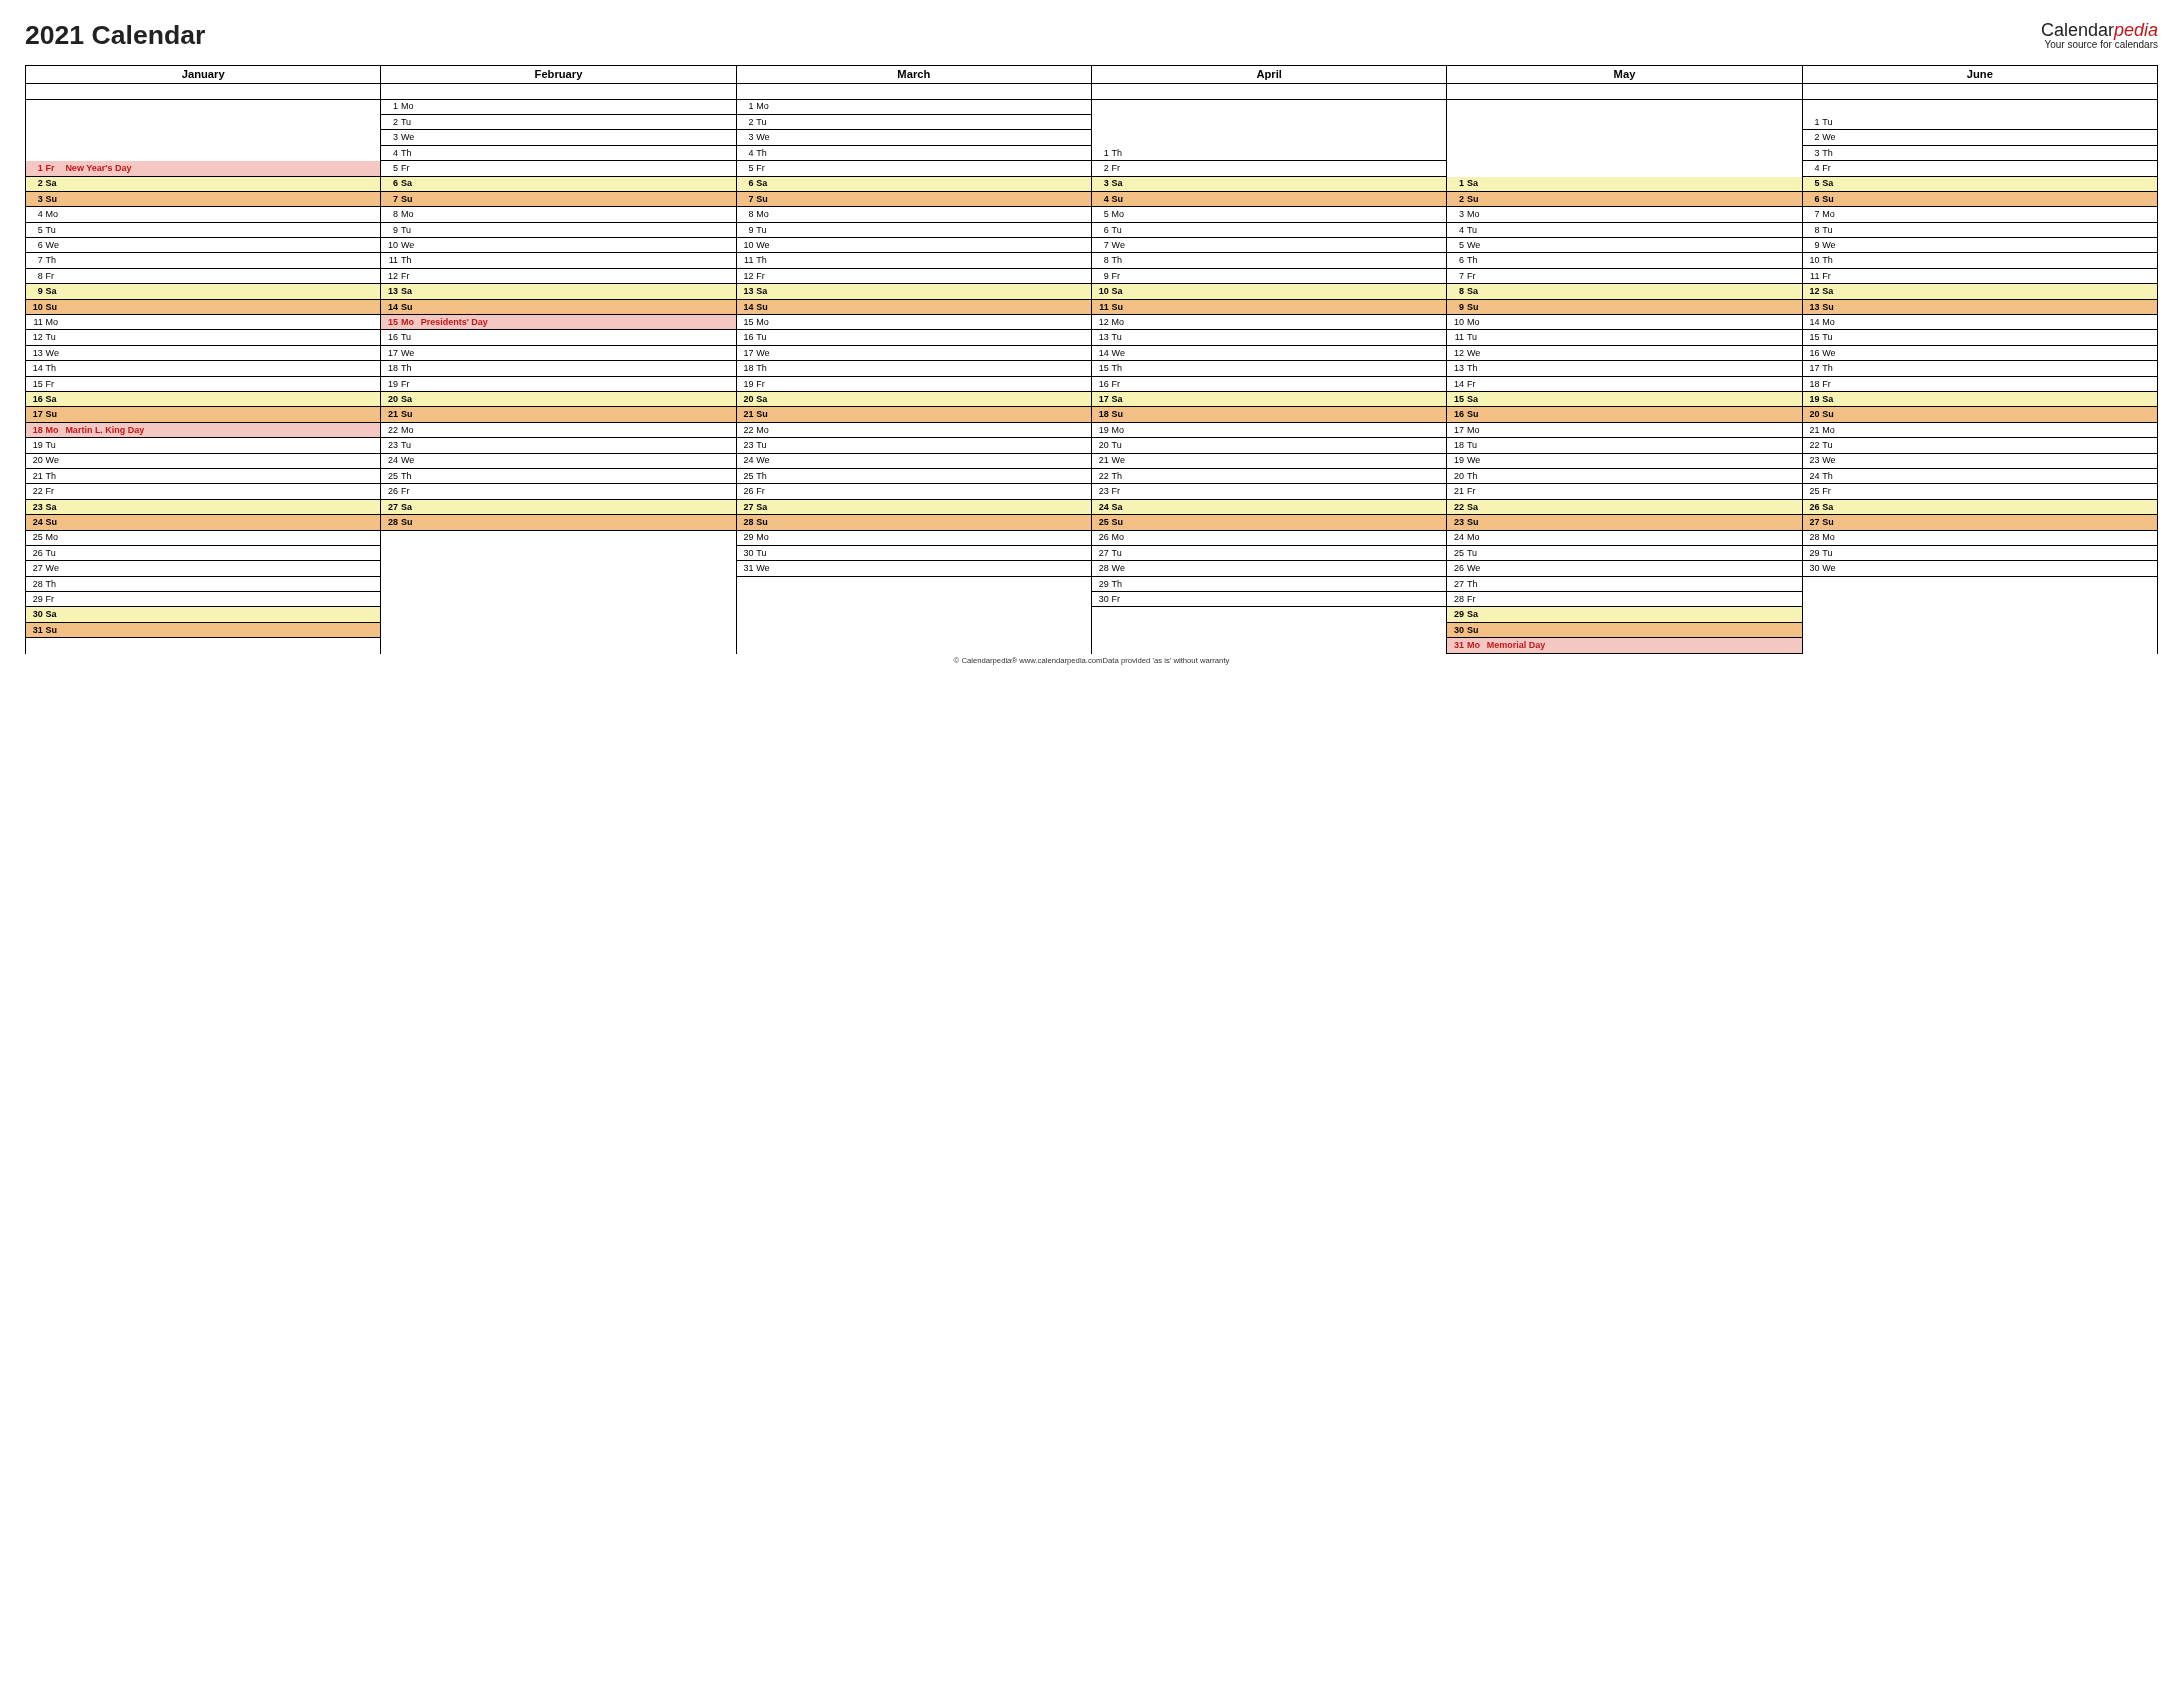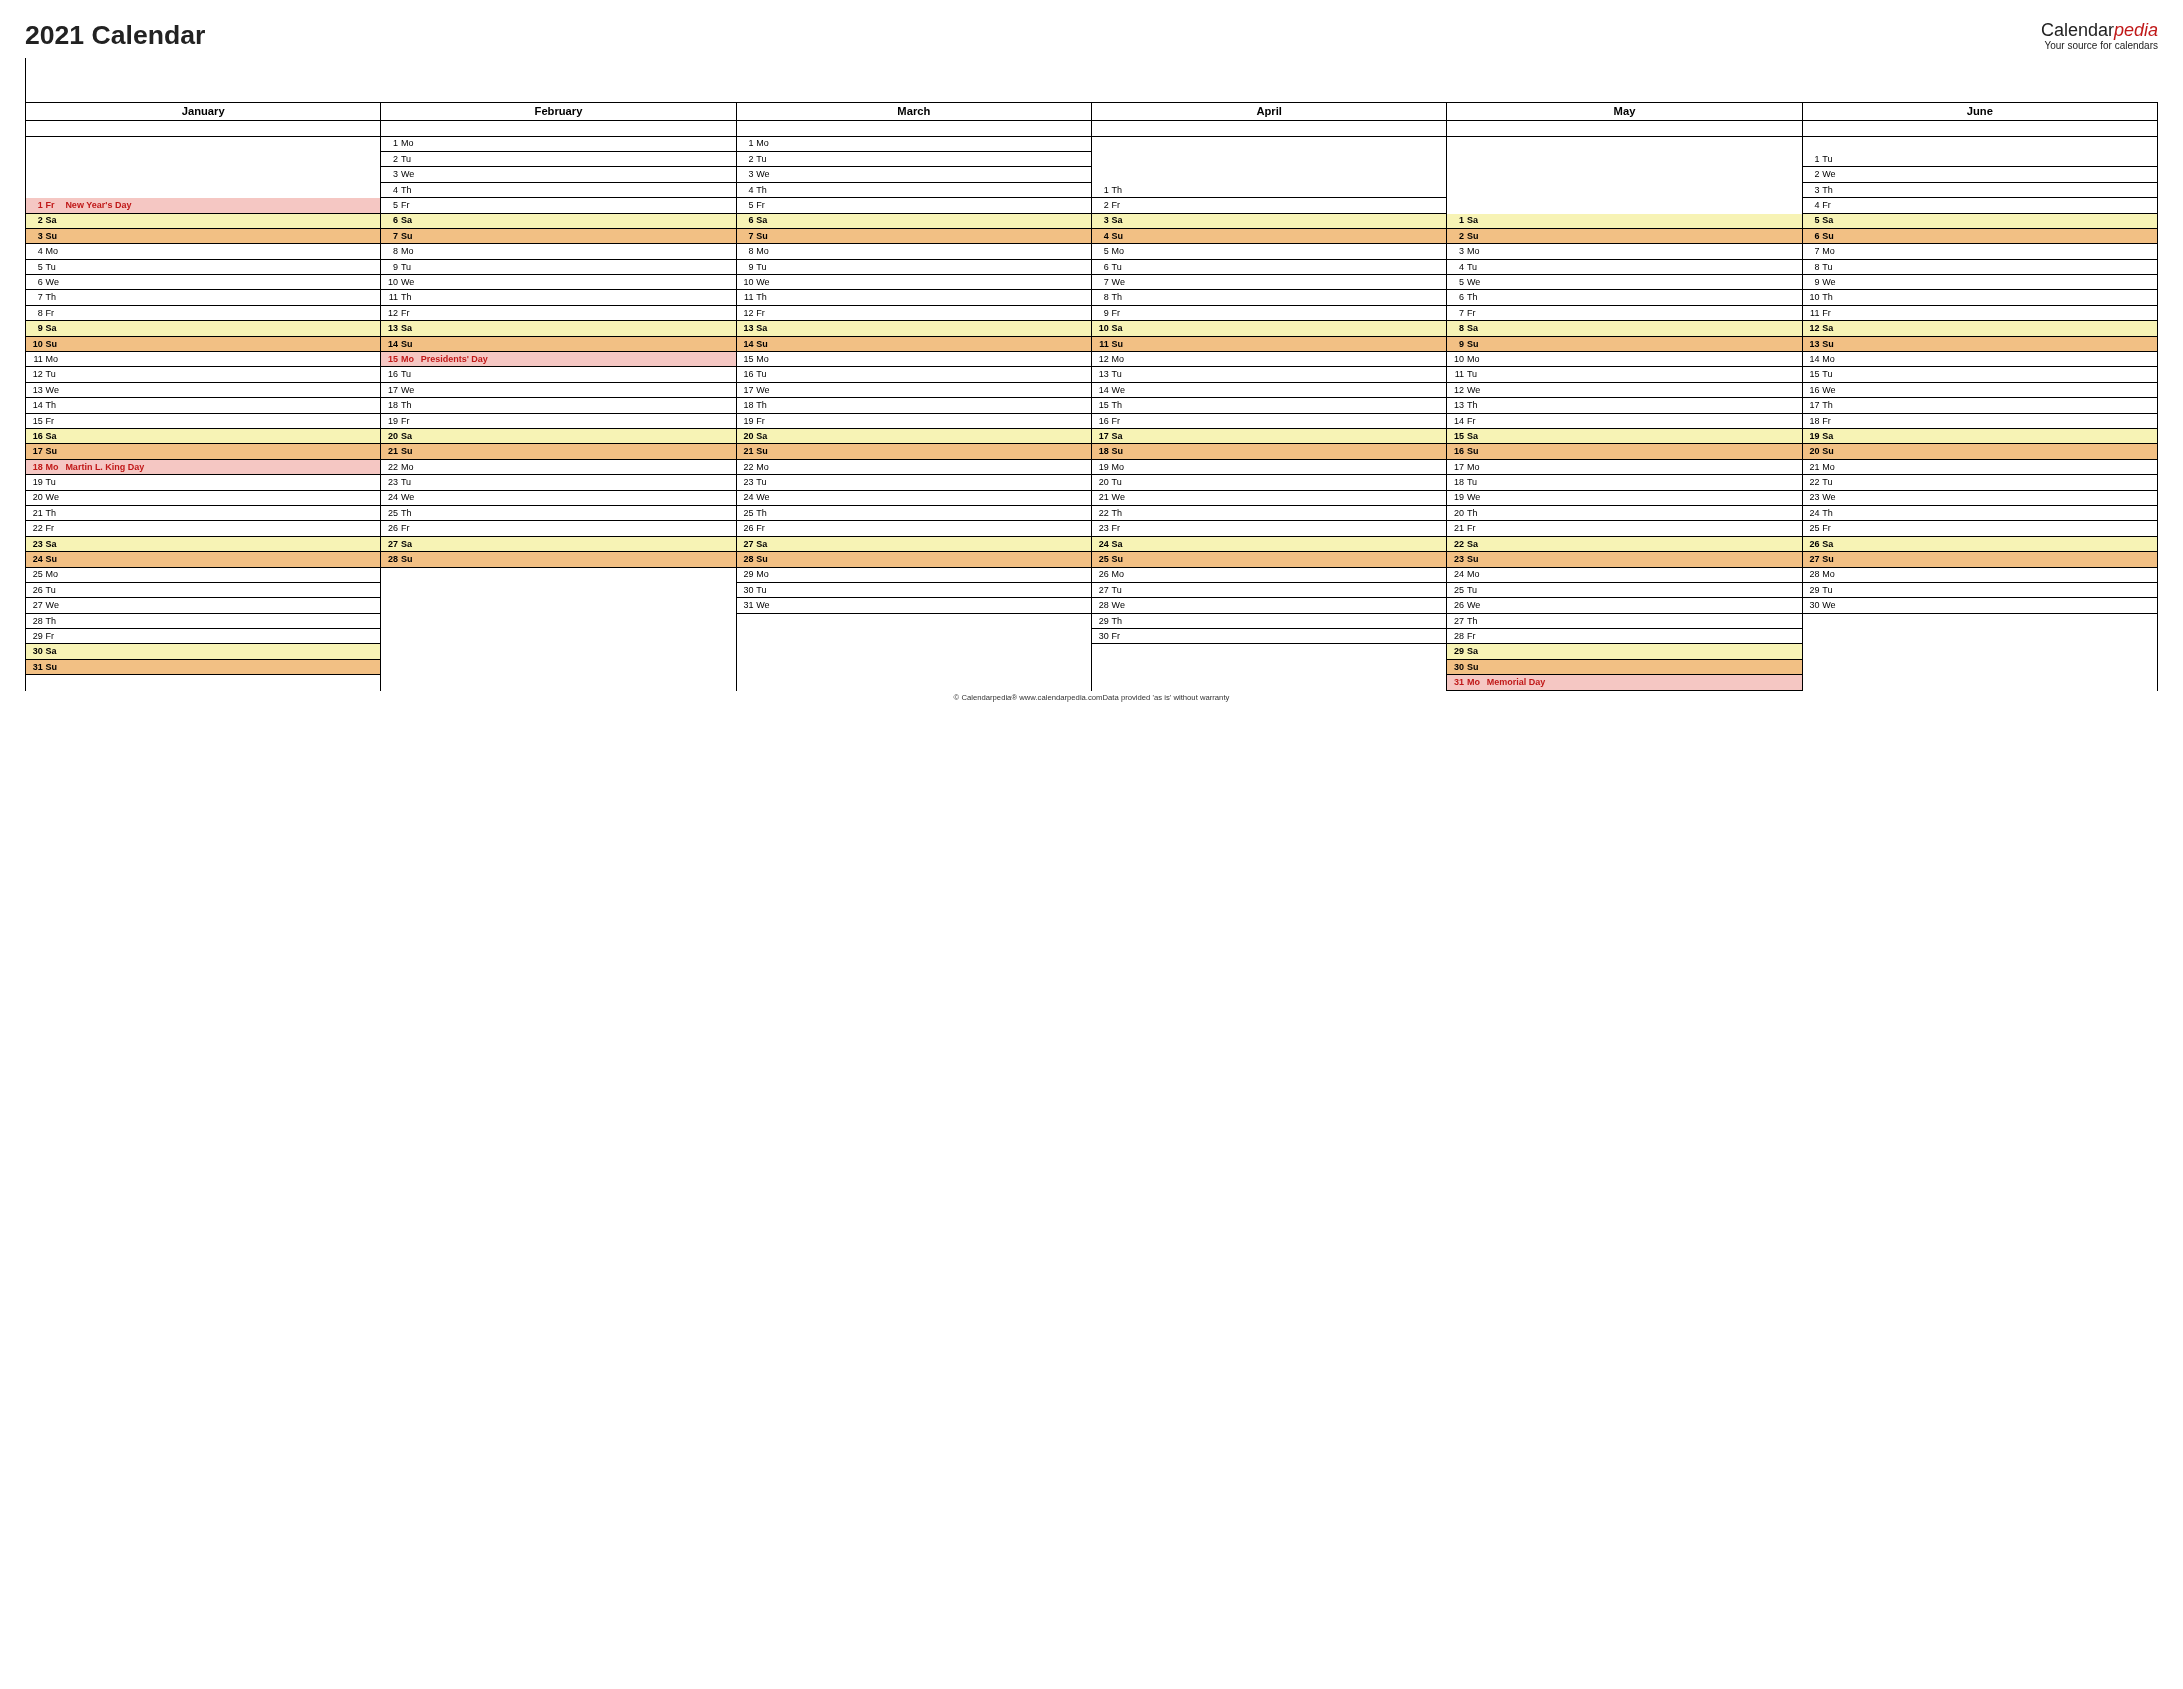--- a/index.html
+++ b/index.html
@@ -4,22 +4,22 @@
 <style>
   * { box-sizing: border-box; margin: 0; padding: 0; }
   body {
     font-family: Arial, Helvetica, sans-serif;
     background: #fff;
     padding: 19.6px 25px;
   }
   .header {
     display: flex;
     justify-content: space-between;
-    align-items: flex-end;
-    margin-bottom: 7px;
+    align-items: center;
+    margin-bottom: 14px;
   }
   .title {
     font-size: 26.6px;
     font-weight: bold;
     color: #222;
   }
   .brand {
     text-align: right;
   }
   .brand-main {
@@ -47,21 +47,20 @@
     flex-direction: column;
   }
   .month-header {
     border: 0.7px solid #000;
     border-left: none;
     text-align: center;
     font-weight: bold;
     font-size: 11.2px;
     padding: 2.8px 0;
     background: #fff;
-    margin-top: 44px;
   }
   .spacer-row {
     height: 15.4px;
     border-right: 0.7px solid #000;
     border-bottom: 0.7px solid #000;
   }
   .day-cell {
     border: 0.7px solid #000;
     border-left: none;
     border-top: none;

